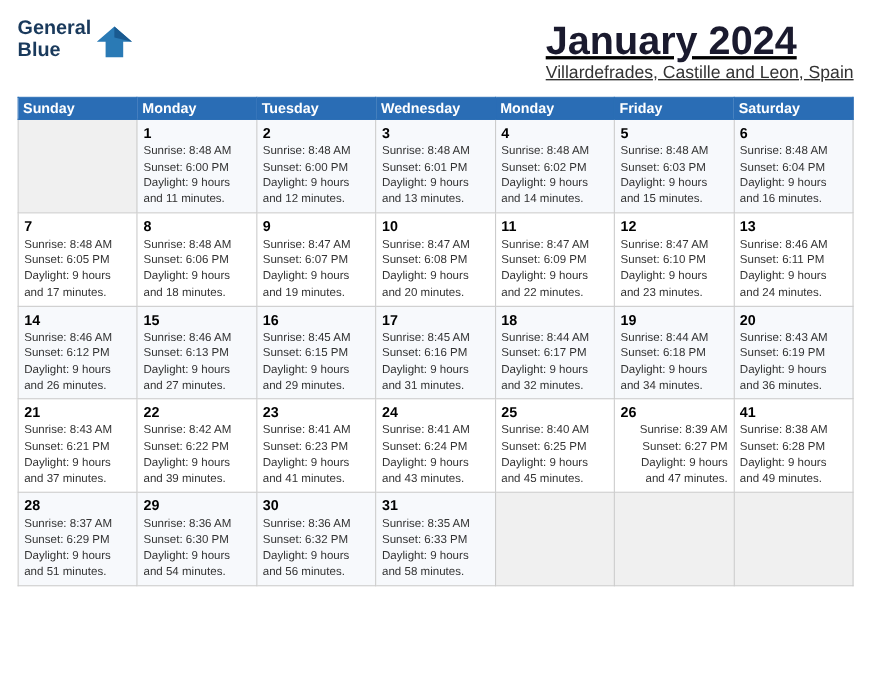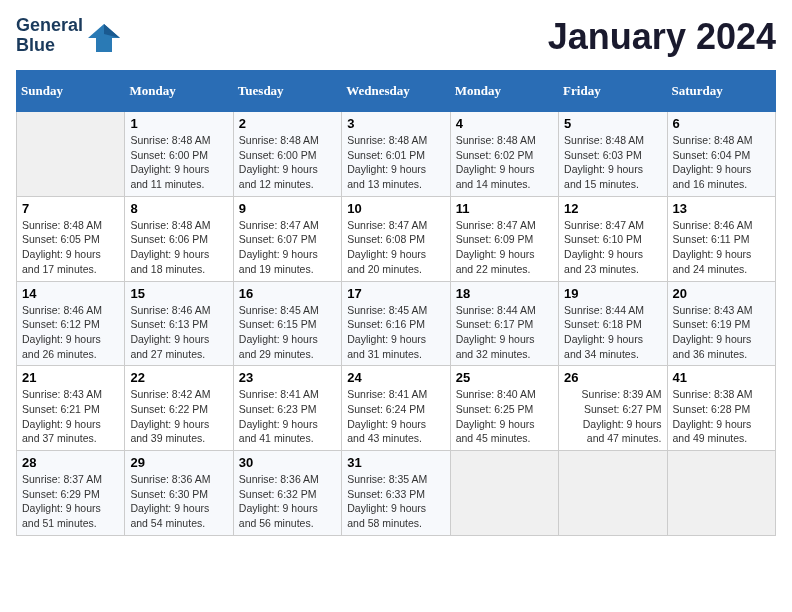--- a/index.html
+++ b/index.html
@@ -22,44 +22,44 @@
       gap: 4px;
     }
     .logo-text {
       font-size: 18px;
       font-weight: bold;
       color: #1a3a5c;
       line-height: 1.1;
     }
     .title-area {
       text-align: left;
+      text-decoration: underline;
     }
     .month-title {
       font-size: 36px;
       font-weight: bold;
       color: #1a1a2e;
     }
     .location-title {
       font-size: 16px;
       color: #333;
     }
     table {
       width: 100%;
       border-collapse: collapse;
       font-size: 11px;
     }
     thead tr th {
       background-color: #2a6db5;
       color: #fff;
-      padding: 12px 4px;
+      padding: 2px 4px;
       text-align: left;
       font-size: 13px;
       font-weight: bold;
       border: 1px solid #2a6db5;
-      font-family: Liberation Serif, serif;
     }
     tbody tr td {
       border: 1px solid #ccc;
       padding: 4px 5px;
       vertical-align: top;
       width: 108px;
       min-height: 70px;
     }
     tbody tr:nth-child(odd) td {
       background-color: #f7f9fc;
@@ -95,20 +95,21 @@
         </div>
         <svg width="36" height="36" viewBox="0 0 36 36">
           <polygon points="18,4 34,18 26,18 26,32 10,32 10,18 2,18" fill="#2a7ab5"></polygon>
           <polygon points="18,4 34,18 18,14" fill="#1a5a90"></polygon>
         </svg>
       </div>
     </div>
   </div>
   <div class="title-area">
     <div class="month-title">January 2024</div>
+    <div class="location-title">Villardefrades, Castille and Leon, Spain</div>
   </div>
 </div>
 
 <table>
   <thead>
     <tr>
     <th>Sunday</th>
         <th>Monday</th>
         <th>Tuesday</th>
         <th>Wednesday</th>

